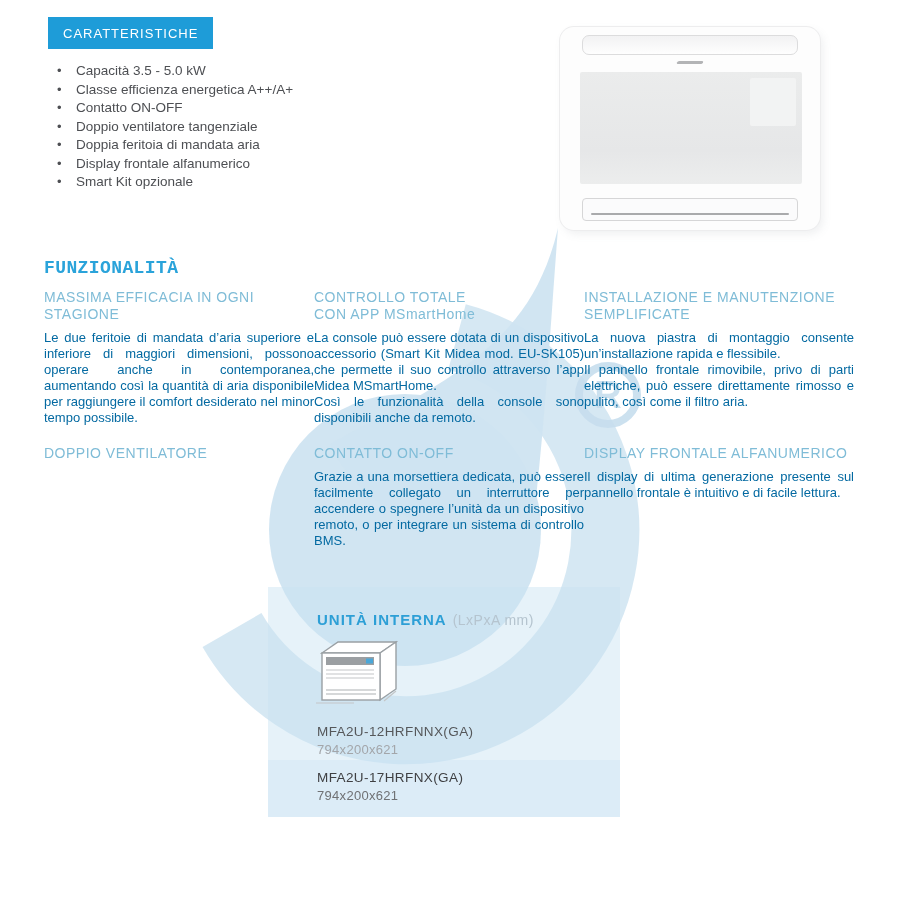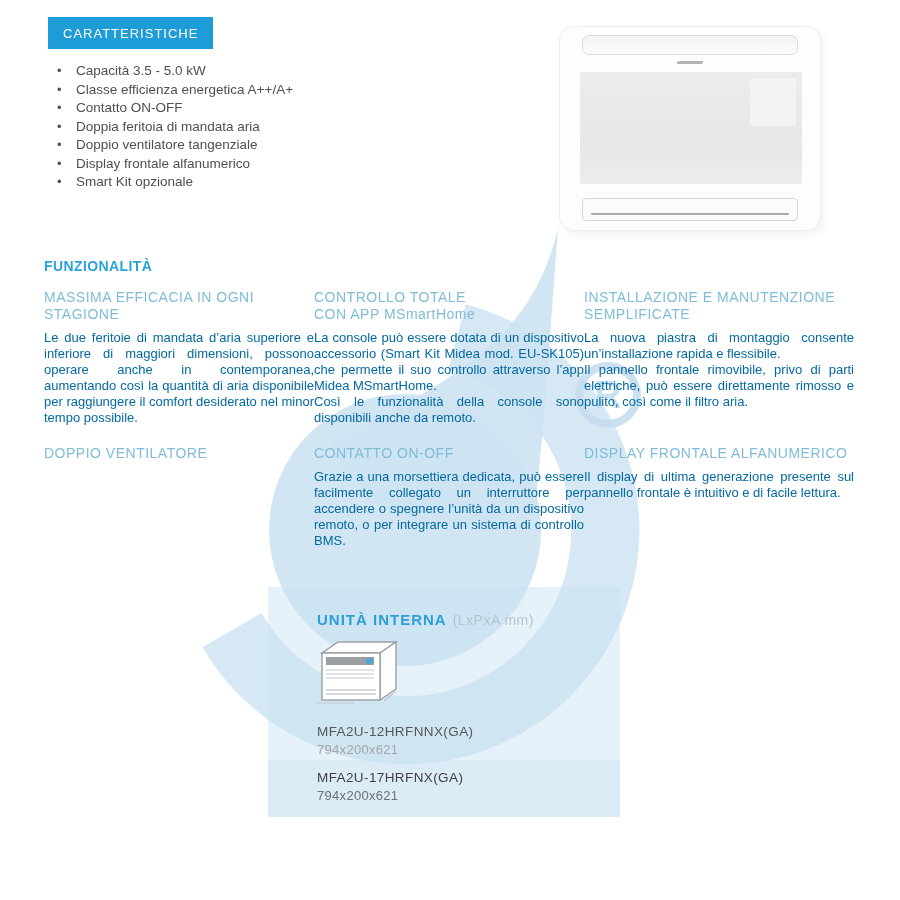--- a/index.html
+++ b/index.html
@@ -61,21 +61,21 @@
     background:#fbfbfc;
   }
   .product .bottom-vent::after {
     content:""; position:absolute; left:8px; right:8px; bottom:5px; height:2px;
     background:#a9aaac; border-radius:1px;
   }
 
   
   .funz-title {
     position:absolute; left:44px; top:258px; z-index:2;
-    font-size:14px; font-weight:bold; color:#2aa3da; letter-spacing:.4px;
+    font-size:18px; font-weight:bold; color:#2aa3da; letter-spacing:.4px;font-family:Liberation Mono, monospace;
   }
   .sections {
     position:absolute; left:44px; top:289px; width:810px; z-index:2;
     display:grid; grid-template-columns:1fr 1fr 1fr; column-gap:0;
     grid-template-rows:156px auto;
   }
   .section h3 {
     font-size:14px; font-weight:400; color:#7fbcd7; letter-spacing:.5px;
     line-height:1.2; margin-bottom:7px; white-space:pre-line;
   }
@@ -120,22 +120,22 @@
       <text x="608" y="408" text-anchor="middle" font-family="Liberation Sans, sans-serif" font-size="38" font-weight="bold" fill="#c7deee">R</text>
     </g>
   </svg>
 
   <div class="features-badge">CARATTERISTICHE</div>
 
   <ul class="feature-list">
     <li>Capacità 3.5 - 5.0 kW</li>
     <li>Classe efficienza energetica A++/A+</li>
     <li>Contatto ON-OFF</li>
+    <li>Doppio ventilatore tangenziale</li>
     <li>Doppia feritoia di mandata aria</li>
-    <li>Doppio ventilatore tangenziale</li>
     <li>Display frontale alfanumerico</li>
     <li>Smart Kit opzionale</li>
   </ul>
 
   <div class="product">
     <div class="top-vent"></div>
     <div class="logo"></div>
     <div class="front-panel">
       <div class="sheen"></div>
     </div>

